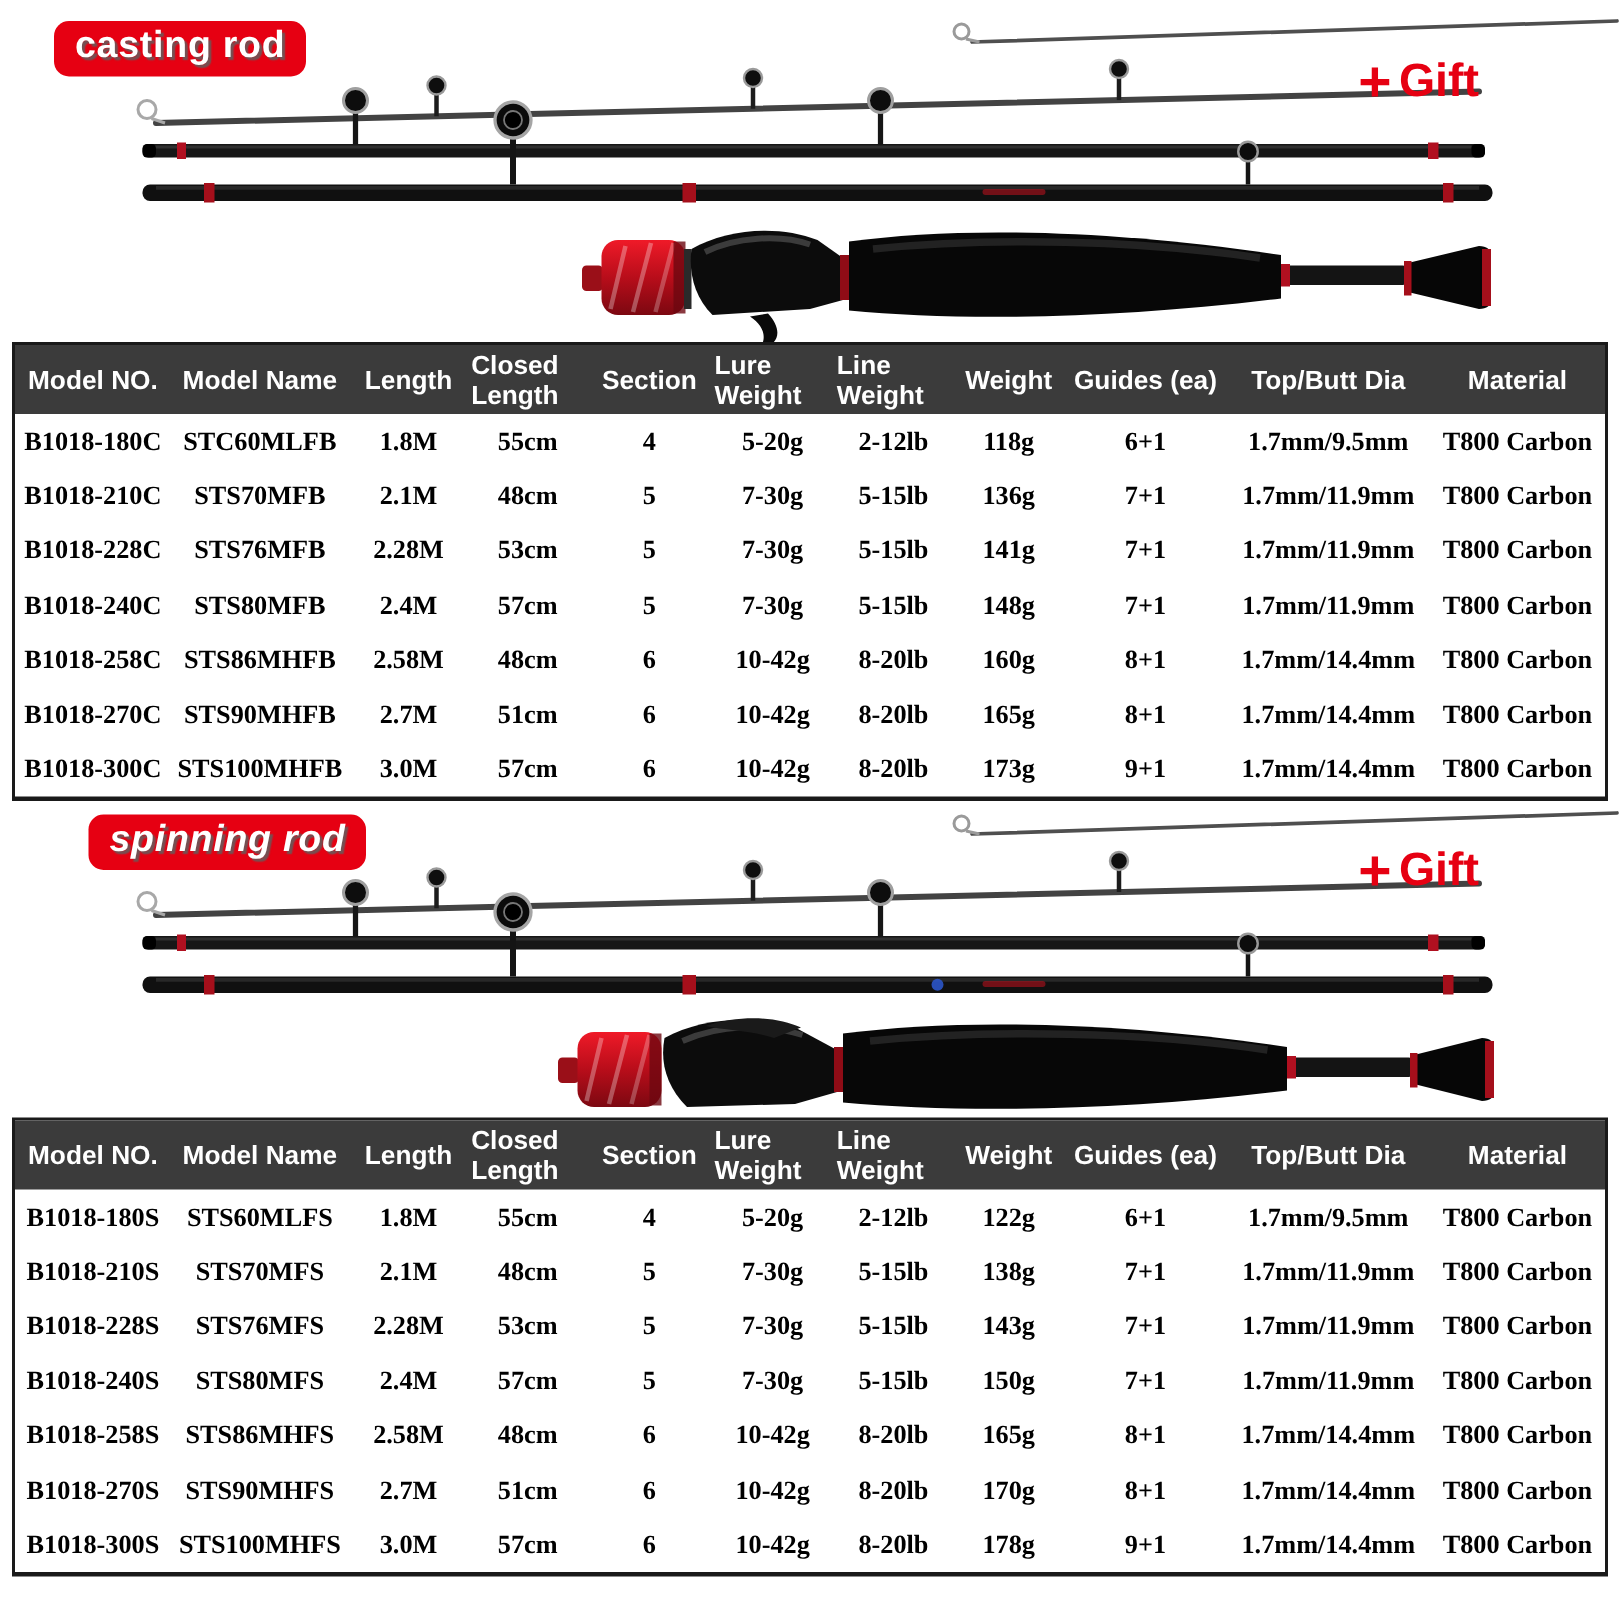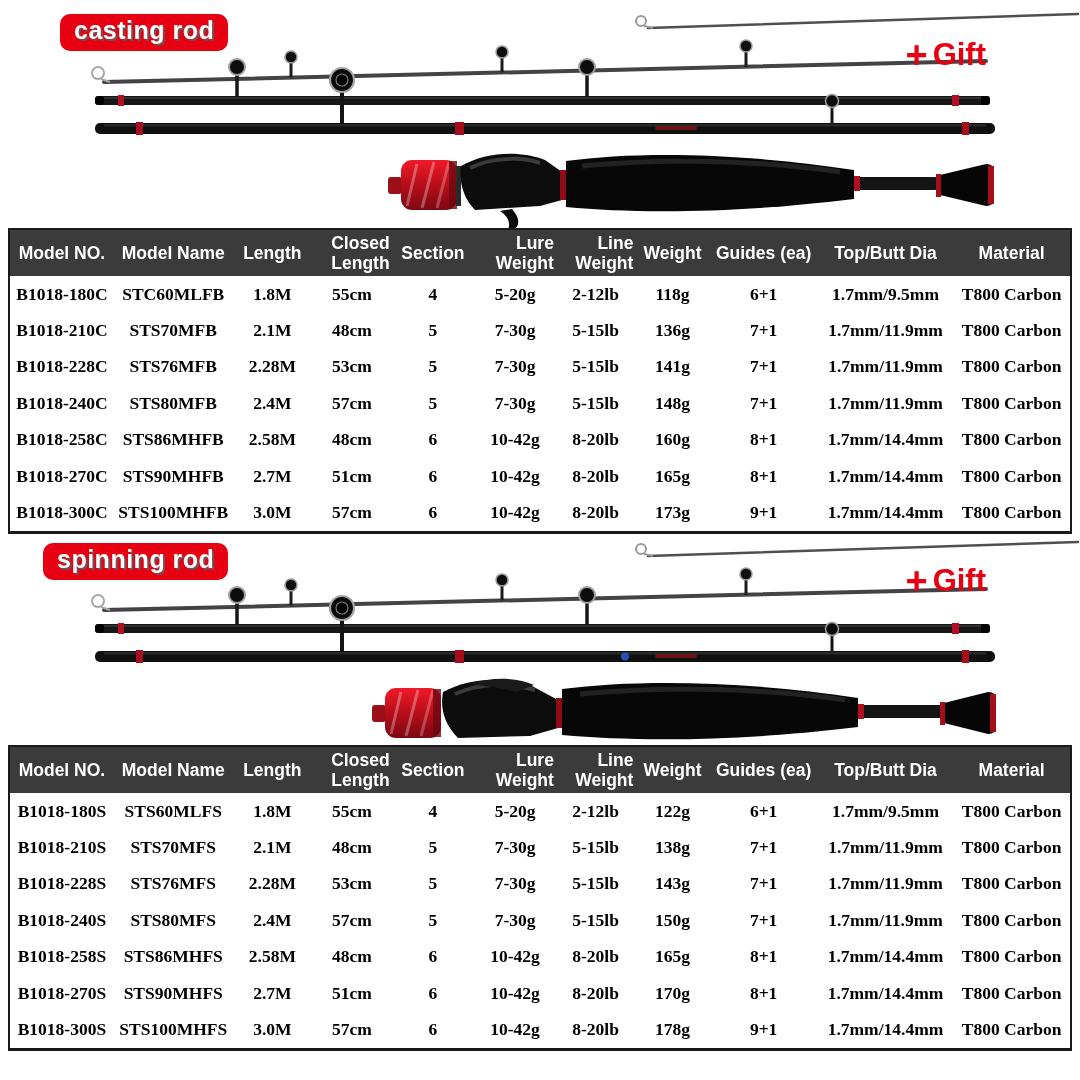--- a/index.html
+++ b/index.html
@@ -2,39 +2,39 @@
 <html style="--accent: #e60012; --head-bg: #3b3b3b; --bg: #ffffff;"><head>
 <meta charset="utf-8">
 <style>
   html,body{margin:0;padding:0;background:#fff;}
   .canvas{position:relative;width:1080px;height:1080px;background:var(--bg,#fff);overflow:hidden;
           font-family:"Liberation Sans", sans-serif;}
   
   .badge{position:absolute;display:inline-block;background:var(--accent,#e60012);color:#fff;
          font-weight:700;font-size:25px;line-height:1.1;padding:3px 14px 6px;border-radius:10px;
          text-shadow:2px 2px 1px rgba(95,95,95,.85);letter-spacing:.5px;}
-  .badge.casting{left:60px;top:14px;}
-  .badge.spinning{left:43px;top:543px;}
+  .badge.casting{left:36px;top:14px;}
+  .badge.spinning{left:59px;top:543px;font-style:italic;}
   .gift{position:absolute;color:var(--accent,#e60012);font-weight:700;white-space:nowrap;}
   .gift.first{right:94px;top:34px;}
   .gift.second{right:94px;top:560px;}
   .gift .plus{font-size:38px;vertical-align:-3px;margin-right:5px;}
   .gift .word{font-size:31px;text-align:center;}
   
   .rod-svg{position:absolute;left:0;width:1080px;height:235px;}
   .rod-svg.casting{top:0;}
   .rod-svg.spinning{top:528px;}
   
   .spec-table{position:absolute;left:8px;width:1064px;border:2px solid #1a1a1a;border-bottom-width:3px;
               box-sizing:border-box;background:#fff;}
   .spec-table.first{top:228px;}
   .spec-table.second{top:745px;}
   .grid{display:grid;grid-template-columns:9.8% 11.2% 7.5% 7.5% 7.8% 7.7% 7.5% 7% 10.2% 12.8% 11%;}
   .thead{background:var(--head-bg,#3b3b3b);}
-  .th{display:flex;align-items:center;justify-content:center;text-align:right;height:46px;
+  .th{display:flex;align-items:center;justify-content:center;text-align:left;height:46px;
       color:#fff;font-weight:700;font-size:17.5px;line-height:1.15;padding:0 2px;box-sizing:border-box;}
   .tr{height:36.4px;font-family:Liberation Serif, serif;}
   .td{display:flex;align-items:center;justify-content:center;text-align:center;color:#000;
       font-weight:700;font-size:17.5px;white-space:nowrap;}
 </style>
 </head>
 <body>
 
 <div class="canvas">
 

